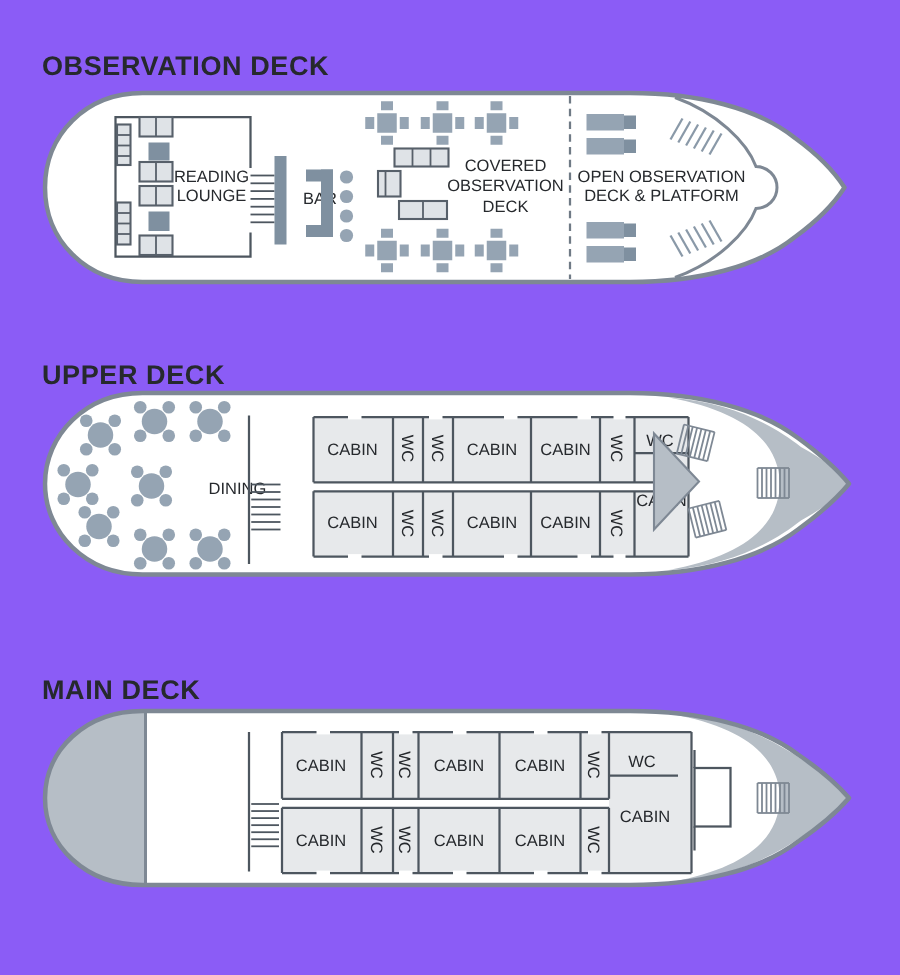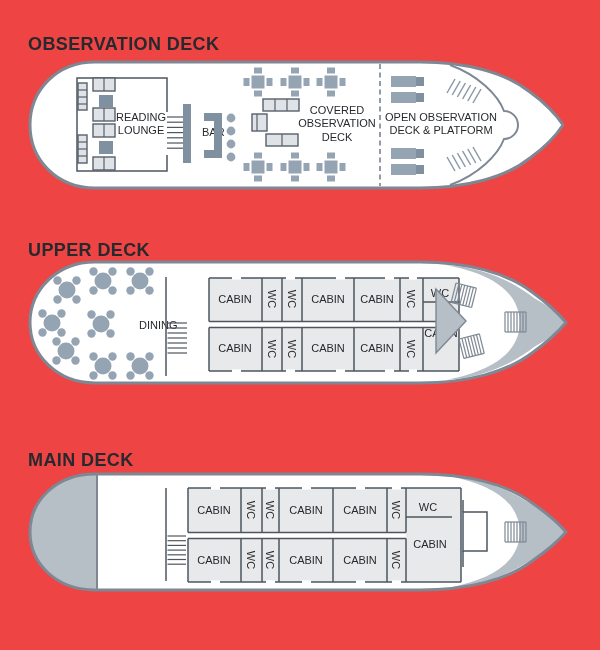--- a/index.html
+++ b/index.html
@@ -1,16 +1,16 @@
 <!DOCTYPE html>
 <html><head>
 <meta charset="utf-8">
 <style>
   html,body{margin:0;padding:0;background:#ffffff;}
-  .stage{position:relative;width:600px;height:650px;background:#ef4444;overflow:hidden;
+  .stage{position:relative;width:600px;height:650px;background:#8b5cf6;overflow:hidden;
          font-family:"Liberation Sans", sans-serif;text-decoration:underline;}
   svg{display:block;}
   .deck-title{font-family:"Liberation Sans",sans-serif;font-size:18px;font-weight:bold;
               fill:#26292d;letter-spacing:.4px;}
   .room-label{font-family:"Liberation Sans",sans-serif;font-size:11px;fill:#26292d;}
   .hull{fill:#ffffff;}
   .hull-stroke{fill:none;stroke:#7e8894;stroke-width:3;stroke-linejoin:round;}
   .wall{stroke:#4d565f;stroke-width:1.5;fill:none;}
   .wall-thin{stroke:#4d565f;stroke-width:1.2;fill:none;}
   .roomfill{fill:#e7e9eb;}

